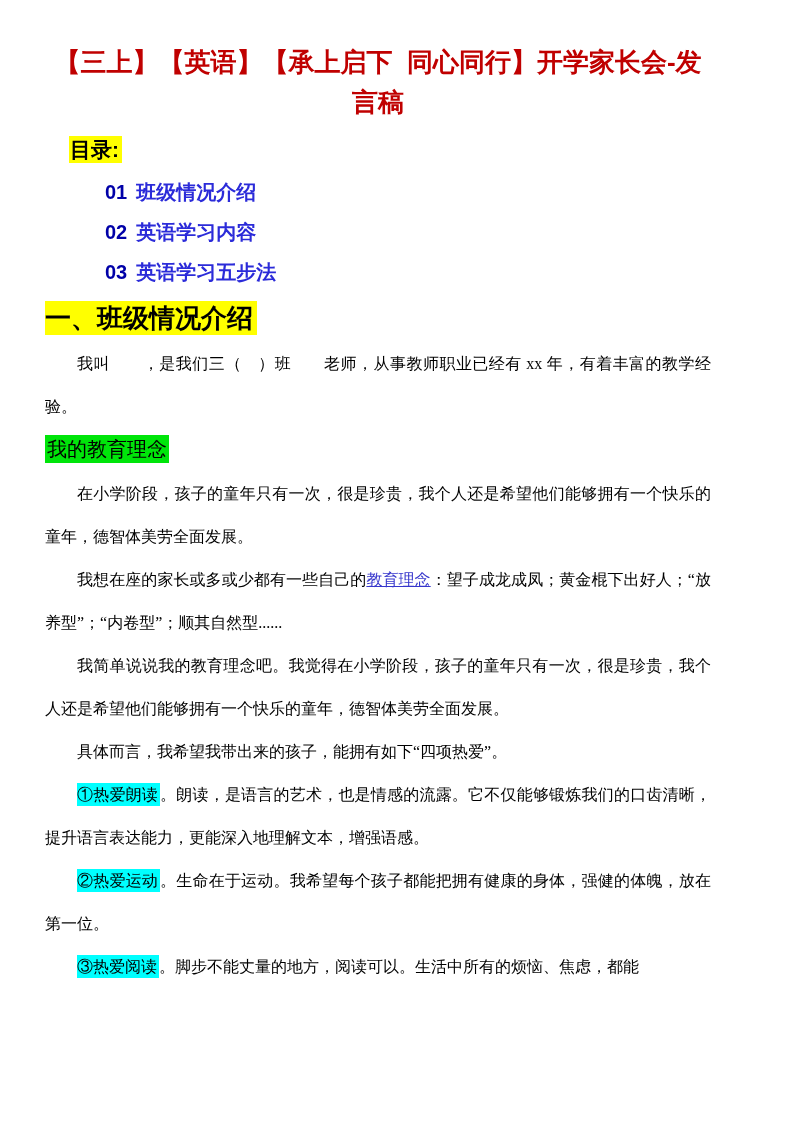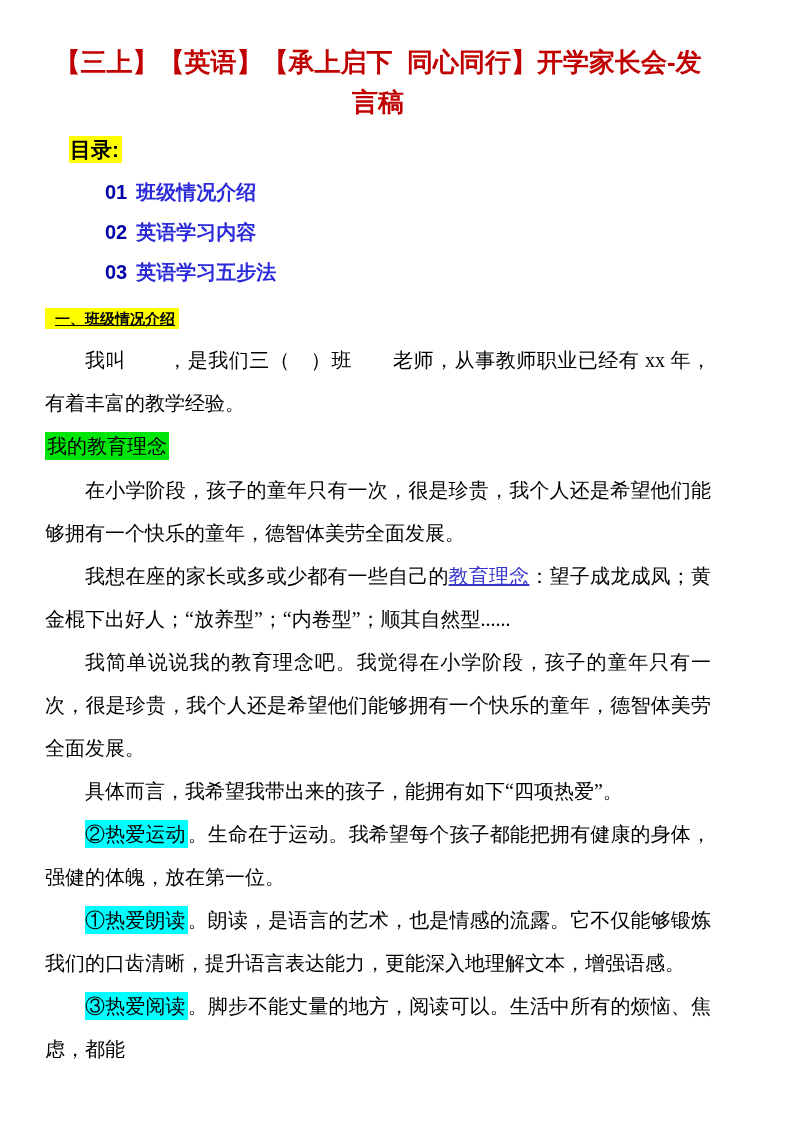--- a/index.html
+++ b/index.html
@@ -62,27 +62,26 @@
   }
   .toc-text {
     color: var(--toc-text-blue, #2B2BD9);
   }
   .section-heading-row {
     margin: 0 0 4px 0;
     line-height: 33px;
   }
   .section-heading {
     font-weight: bold;
-    font-size: 15px;
-    padding: 2px 4px 2px 10px;
-    text-decoration: underline;
+    font-size: 26px;
+    padding: 2px 4px 2px 0;
   }
   .para {
     margin: 0;
-    font-size: 20px;
+    font-size: 16px;
     line-height: 43px;
     text-align: justify;
     text-indent: 2em;
     white-space: pre-wrap;
   }
   .subheading-row {
     line-height: 43px;
   }
   .hl-green {
     background: var(--highlight-green, #00E50A);
@@ -120,19 +119,19 @@
 
   <div class="subheading-row"><span class="hl-green">我的教育理念</span></div>
 
   <p class="para">在小学阶段，孩子的童年只有一次，很是珍贵，我个人还是希望他们能够拥有一个快乐的童年，德智体美劳全面发展。</p>
 
   <p class="para"><span>我想在座的家长或多或少都有一些自己的</span><a class="link">教育理念</a><span>：望子成龙成凤；黄金棍下出好人；“放养型”；“内卷型”；顺其自然型......</span></p>
 
   <p class="para">我简单说说我的教育理念吧。我觉得在小学阶段，孩子的童年只有一次，很是珍贵，我个人还是希望他们能够拥有一个快乐的童年，德智体美劳全面发展。</p>
   <p class="para">具体而言，我希望我带出来的孩子，能拥有如下“四项热爱”。</p>
 
+  <p class="para"><span class="hl-cyan">①热爱朗读</span><span>。朗读，是语言的艺术，也是情感的流露。它不仅能够锻炼我们的口齿清晰，提升语言表达能力，更能深入地理解文本，增强语感。</span></p>
+
   <p class="para"><span class="hl-cyan">②热爱运动</span><span>。生命在于运动。我希望每个孩子都能把拥有健康的身体，强健的体魄，放在第一位。</span></p>
-
-  <p class="para"><span class="hl-cyan">①热爱朗读</span><span>。朗读，是语言的艺术，也是情感的流露。它不仅能够锻炼我们的口齿清晰，提升语言表达能力，更能深入地理解文本，增强语感。</span></p>
 
   <p class="para"><span class="hl-cyan">③热爱阅读</span><span>。脚步不能丈量的地方，阅读可以。生活中所有的烦恼、焦虑，都能</span></p>
 
 </div>
 
 </body></html>

